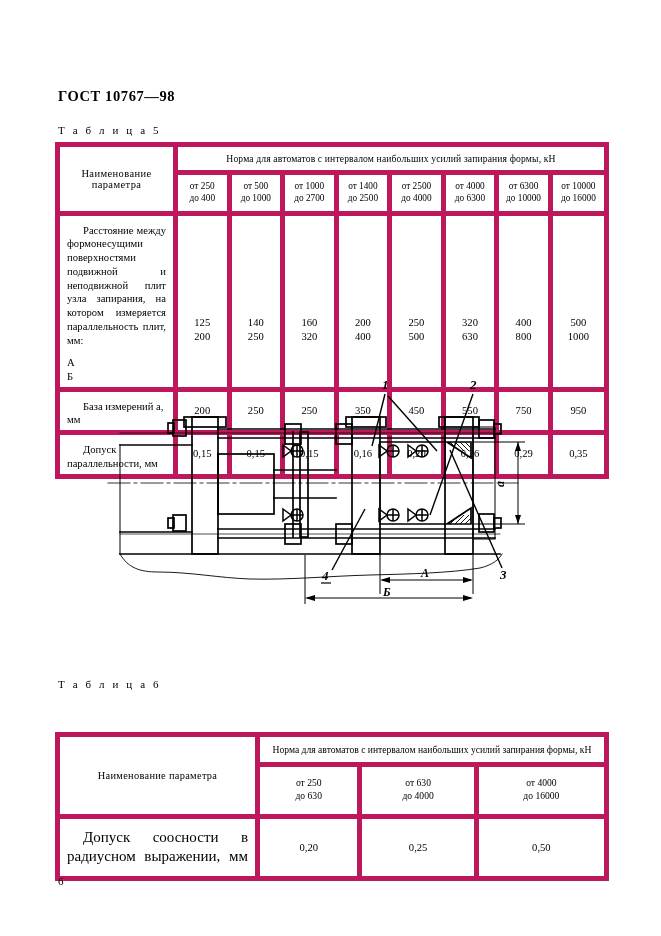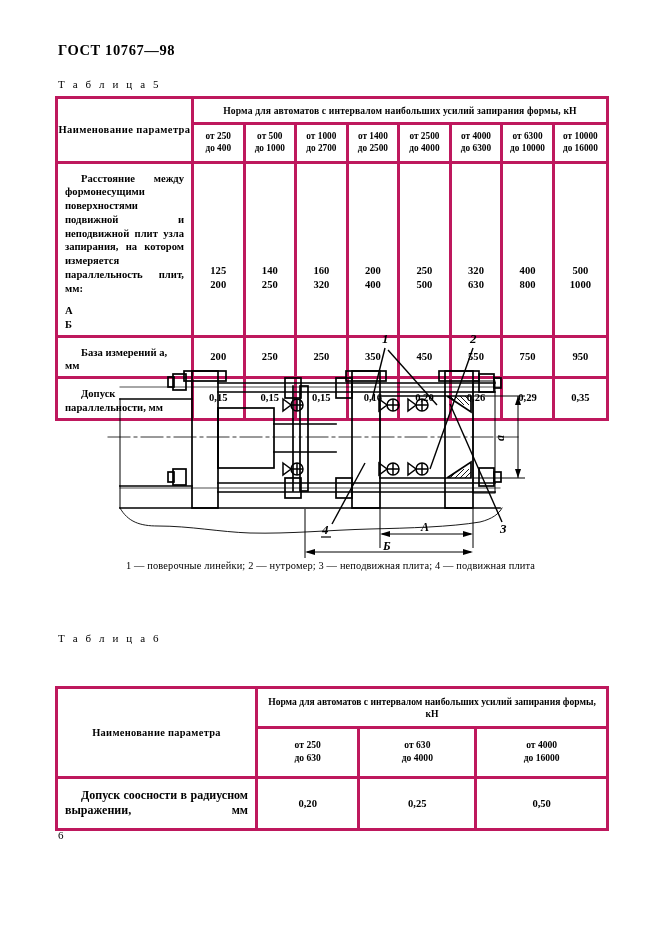--- a/index.html
+++ b/index.html
@@ -5,21 +5,21 @@
   * { box-sizing: border-box; }
   html, body { margin:0; padding:0; }
   body {
     width:661px; height:936px;
     background:#ffffff;
     font-family:"Liberation Serif", serif;
     color:#000000;
     position:relative;
     overflow:hidden;
   }
-  .page { position:relative; width:661px; height:821px; }
+  .page { position:relative; width:661px; height:821px;margin-top:46px; }
 
   
   .gost-header{
     position:absolute; left:58px; top:42px;
     font-family:"Liberation Serif", serif;
     font-weight:bold; font-size:14.5px; letter-spacing:0.6px;
   }
 
   .tbl-caption{
     position:absolute;
@@ -30,23 +30,23 @@
   #cap6{ left:58px; top:632px; }
 
   
   table.gost{
     position:absolute;
     border-collapse:collapse;
     font-family:"Liberation Serif", serif;
     background:#fff;
   }
   table.gost td, table.gost th{
-    border:3px solid #be185d;
+    border:5px solid #be185d;
     padding:0;
-    font-weight:bold;
+    font-weight:normal;
     vertical-align:middle;
     text-align:center;
   }
   table.gost{ border:1.6px solid #000; }
 
   
   #table5{ left:55px; top:96px; width:554px; }
   #table5 .hdr-name{
     width:182px;
     font-size:10.5px;
@@ -84,21 +84,21 @@
     width:200px; font-size:10.4px; letter-spacing:0.3px;
   }
   #table6 .t6-span{
     font-size:9.6px; line-height:1.25; padding:7px 10px 6px 10px;
   }
   #table6 .t6-range{
     font-size:9.6px; line-height:1.35; padding:10px 2px 11px 2px;
   }
   #table6 td.pname6{
     text-align:justify; text-align-last:justify;
-    font-size:12px; line-height:1.3;
+    font-size:15px; line-height:1.3;
     padding:9px 7px 9px 7px;
   }
   #table6 td.val6{ font-size:10.6px; padding:9px 2px; }
 
   
   #figure{ position:absolute; left:100px; top:326px; width:470px; height:235px; }
   #figure svg{ display:block; }
 
   .fig-legend{
     position:absolute; left:0; width:661px; top:560px;
@@ -427,21 +427,20 @@
         <text x="222" y="208">4</text>
         <text x="321" y="205" font-size="12">A</text>
         <text x="283" y="224" font-size="12">Б</text>
         <text x="404" y="115" font-size="12" transform="rotate(-90 404 115)">a</text>
       </g>
 
       <path d="M221,211 L231,211" stroke="#000" stroke-width="1.2"></path>
     </svg>
   </div>
 
-  <div class="fig-legend">1 — поверочные линейки; 2 — нутромер; 3 — неподвижная плита; 4 — подвижная плита</div>
 
   <div class="tbl-caption" id="cap6">Т а б л и ц а  6</div>
 
   <table class="gost" id="table6">
     <tbody>
         <tr>
       <td class="t6-name" rowspan="2">Наименование параметра</td>
       <td class="t6-span" colspan="3">Норма для автоматов с интервалом наибольших усилий запирания формы, кН</td>
     </tr>
     <tr>

